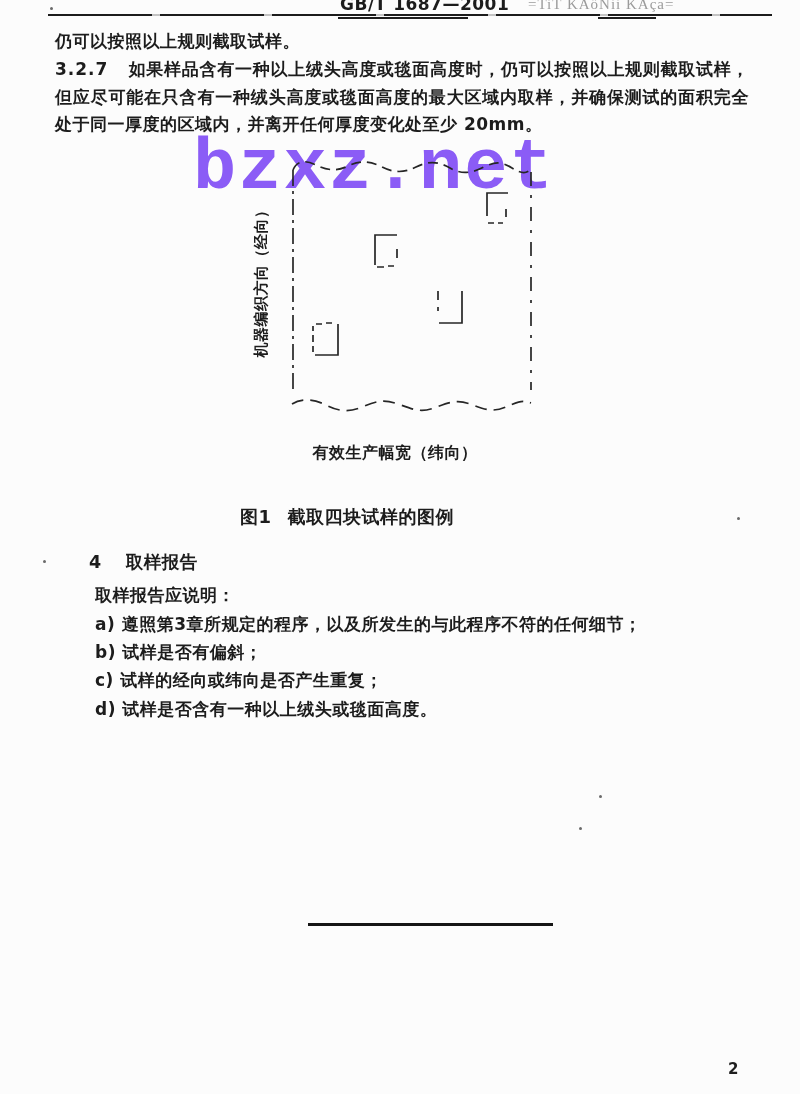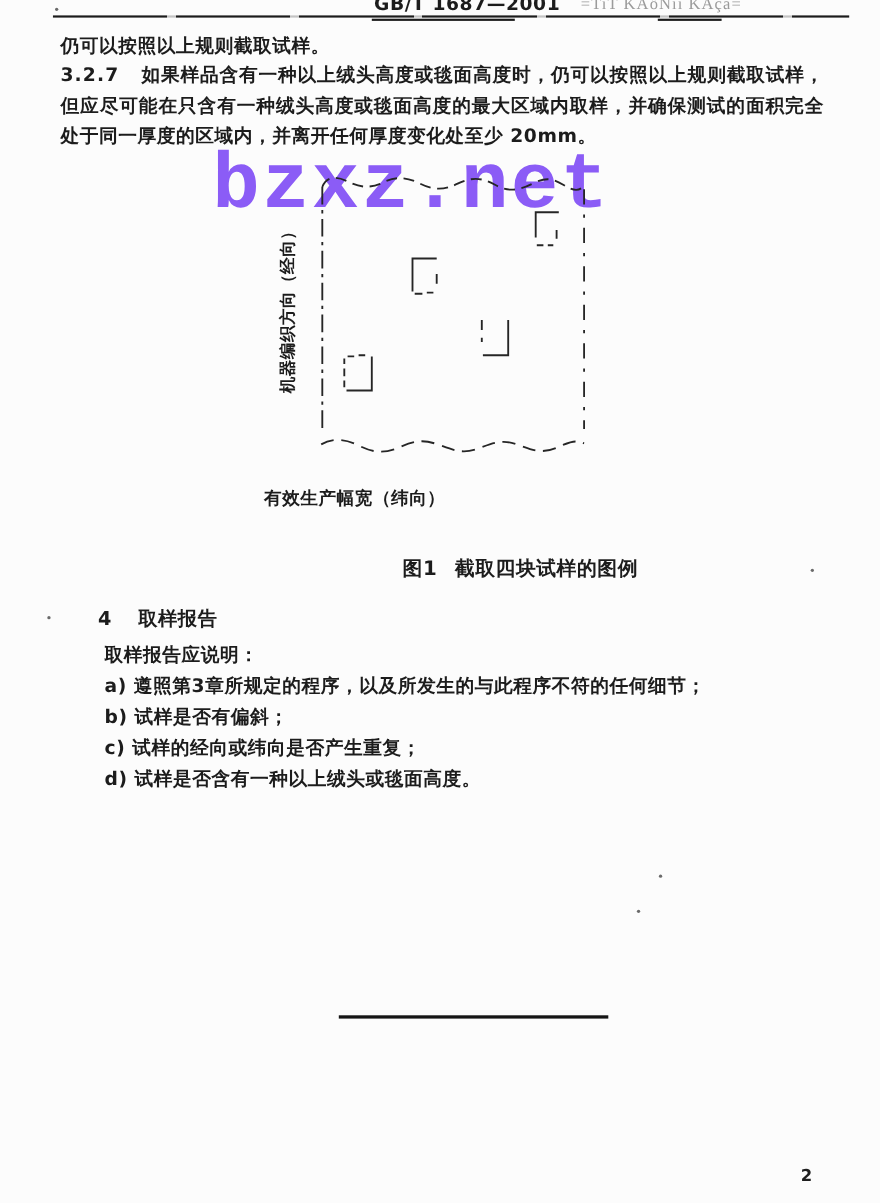--- a/index.html
+++ b/index.html
@@ -33,22 +33,22 @@
   
   .watermark{
     left:193px;top:128px;font-size:72px;font-weight:800;color:#8b5cf6;
     letter-spacing:2px;font-family:Liberation Mono, monospace;z-index:0;
   }
   .fig-svg{left:240px;top:152px;z-index:1;}
   .machine-dir-label{
     left:162px;top:270px;width:200px;height:20px;text-align:center;
     transform:rotate(-90deg);font-size:15px;z-index:1;white-space:nowrap;
   }
-  .width-label{left:240px;top:443px;width:310px;font-size:16px;z-index:1;}
-  .fig-caption{left:240px;top:505px;width:340px;text-align:right;font-size:18px;font-weight:800;z-index:1;}
+  .width-label{left:240px;top:443px;width:310px;text-align:center;font-size:16px;z-index:1;}
+  .fig-caption{left:240px;top:505px;width:340px;text-align:left;font-size:18px;font-weight:800;z-index:1;}
   .fig-caption .cap-label{margin-right:16px;}
   
   .sec4{left:57px;top:550px;font-size:17.5px;font-weight:800;white-space:nowrap;margin-left:32px;}
   .sec4 .sec4-num{margin-right:24px;}
   .sec4-intro{left:95px;top:584px;font-size:17px;white-space:nowrap;}
   .sec4-items{left:95px;top:610px;font-size:17px;line-height:28.2px;white-space:nowrap;}
   
   .footer-line{left:308px;top:923px;width:245px;height:2.5px;background:#151515;}
   .page-number{left:728px;top:1060px;font-size:15px;font-weight:700;}
   .speck{width:3px;height:3px;background:#6a6a6a;border-radius:50%;}

